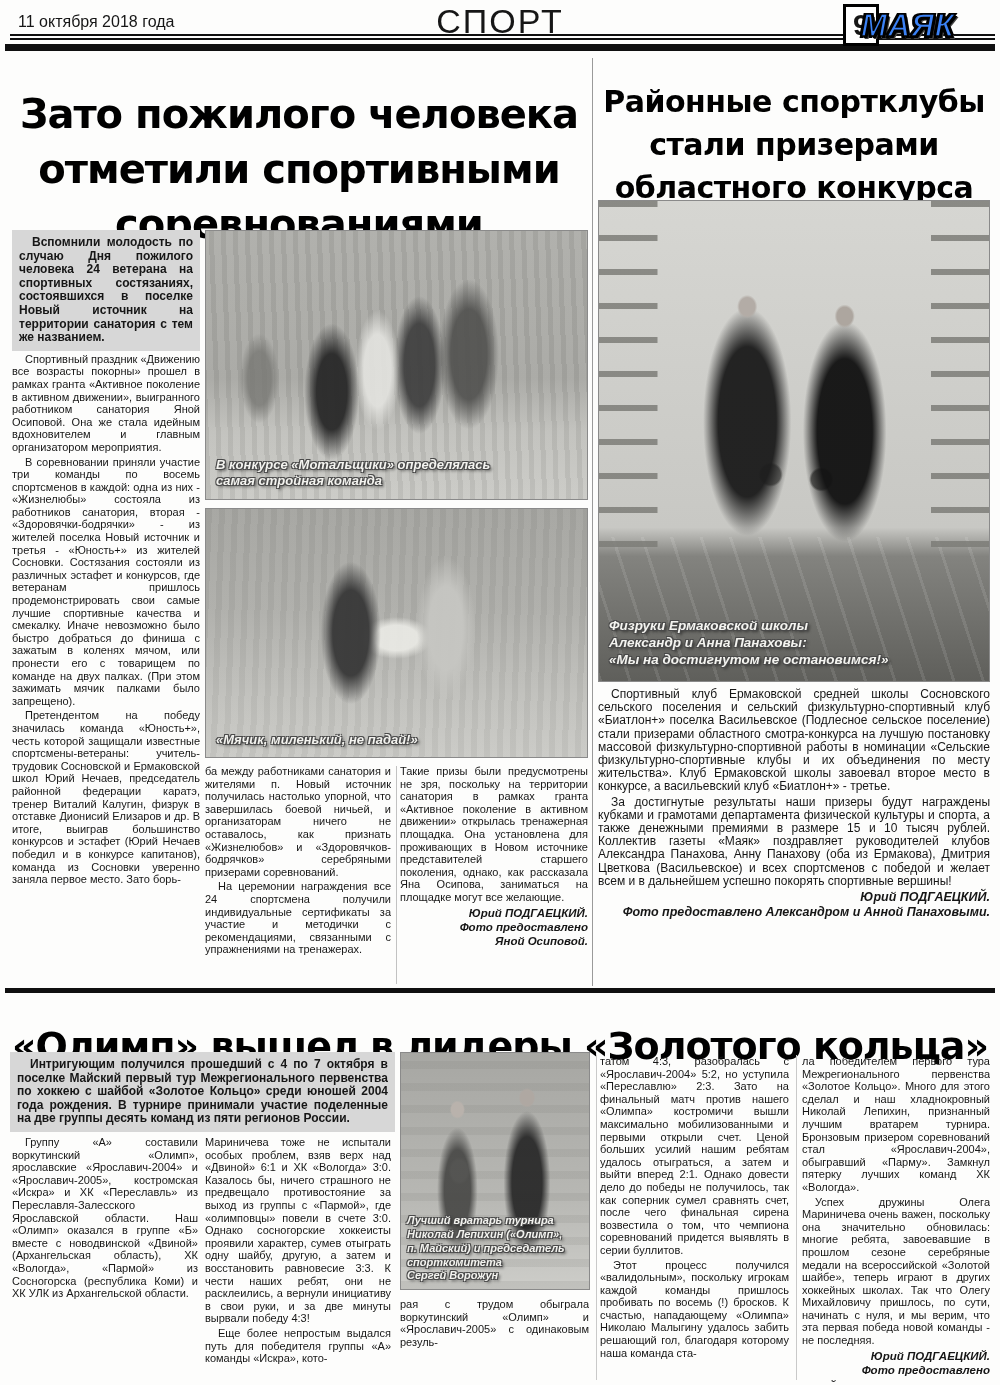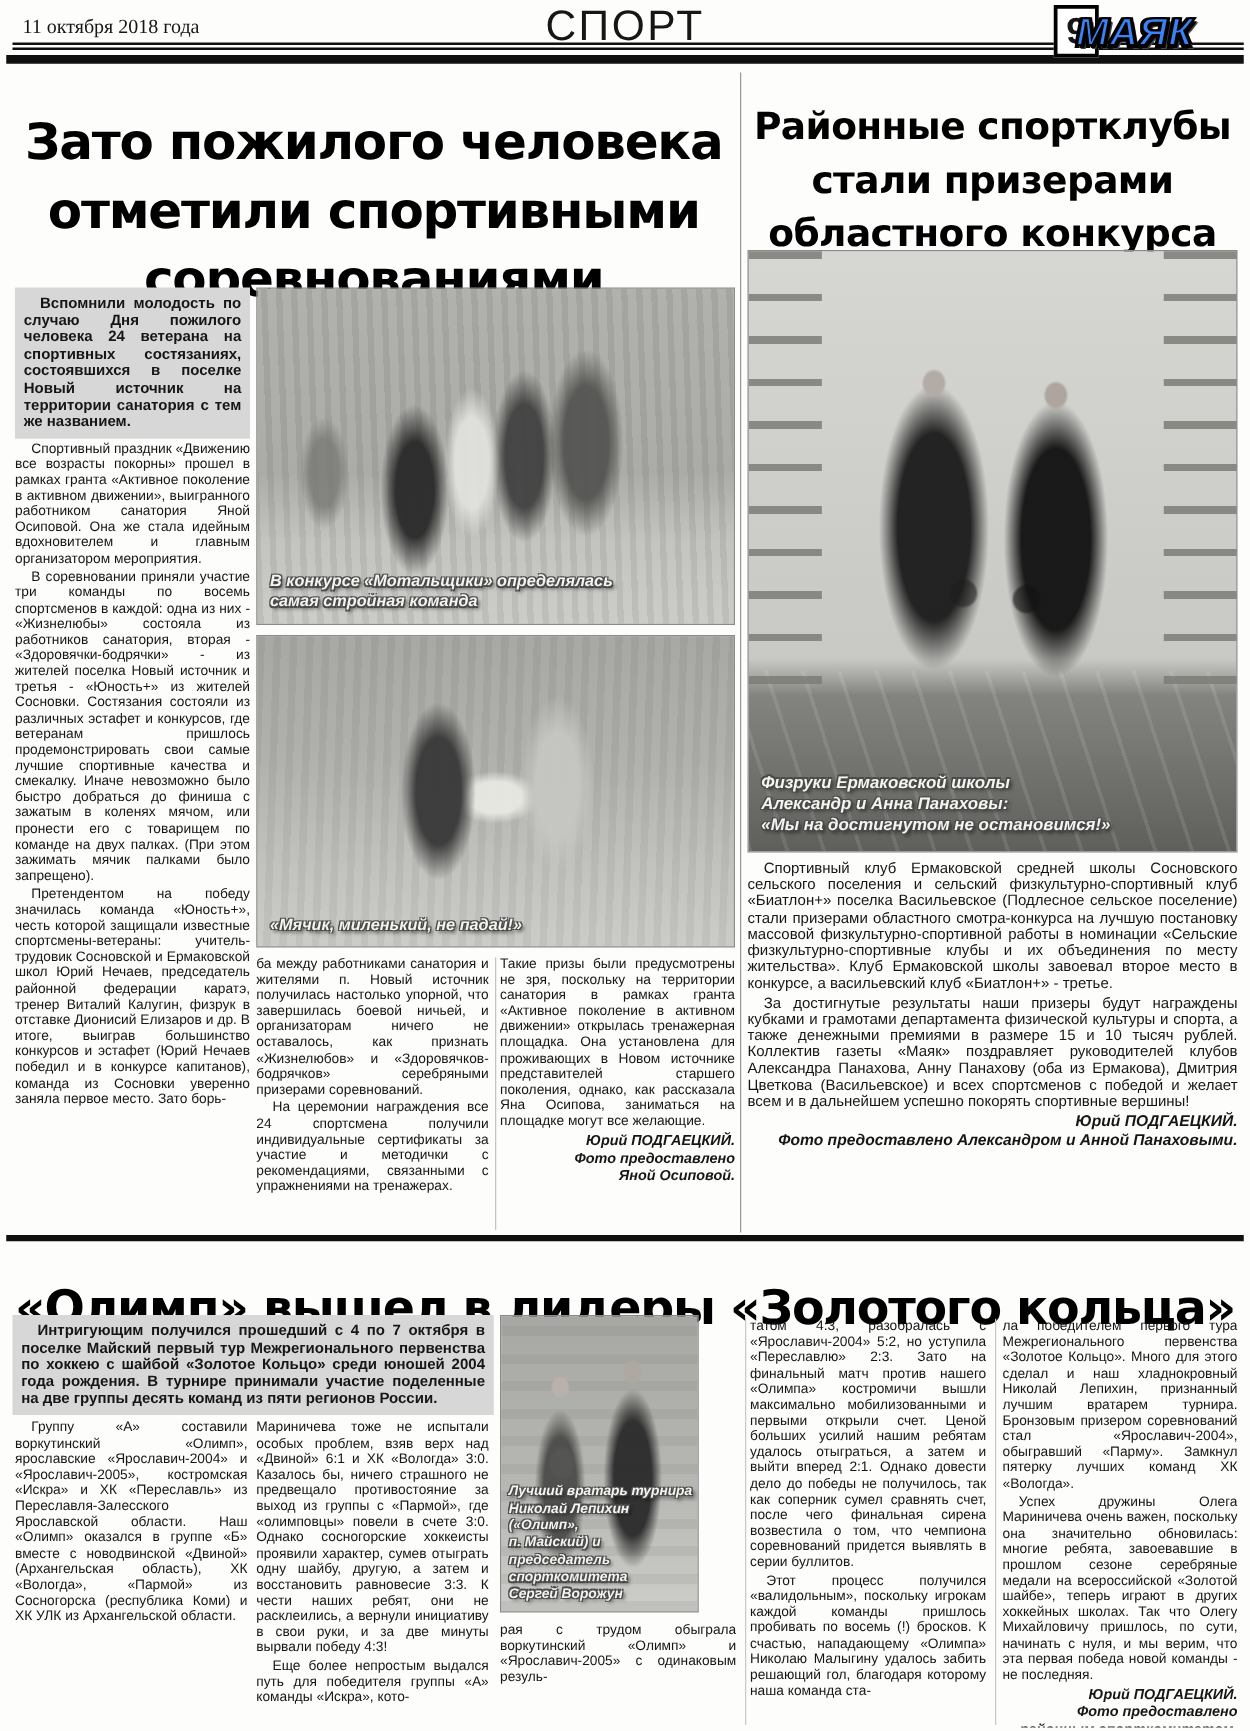--- a/index.html
+++ b/index.html
@@ -1,19 +1,19 @@
 <!DOCTYPE html>
 <html><head>
 <meta charset="utf-8">
 <style>
   html,body{margin:0;padding:0;background:#e8e8e8;}
   .page{position:relative;width:1000px;height:1385px;background:#fdfdfc;margin:0 auto;
         overflow:hidden;font-family:"Liberation Sans",sans-serif;color:#161616;}
   
-  .hdr-date{position:absolute;left:18px;top:13px;font-size:16px;font-family:Liberation Serif, serif;}
+  .hdr-date{position:absolute;left:18px;top:13px;font-size:16px;}
   .hdr-section{position:absolute;left:300px;top:2px;width:400px;text-align:center;
                font-size:34px;letter-spacing:2px;font-weight:400;}
   .rule{position:absolute;background:#101010;}
   .rule-a{left:10px;top:34px;width:985px;height:2px;}
   .rule-b{left:10px;top:38px;width:985px;height:2px;}
   .rule-thick{left:5px;top:44px;width:990px;height:7px;}
   .pagenum-box{position:absolute;left:843px;top:4px;width:36px;height:42px;background:#fff;
                border:3px solid #000;box-sizing:border-box;z-index:3;
                font-size:29px;font-weight:bold;text-align:center;line-height:37px;}
   .masthead{position:absolute;left:861px;top:8px;z-index:3;font-size:31px;font-weight:900;
@@ -60,21 +60,21 @@
       radial-gradient(13px 15px at 63% 24%,#ada69f 0 60%,rgba(173,166,159,0) 78%),
       radial-gradient(58px 150px at 38% 46%,rgba(28,28,28,.96) 0 50%,rgba(28,28,28,0) 76%),
       radial-gradient(55px 145px at 63% 48%,rgba(18,18,18,.96) 0 50%,rgba(18,18,18,0) 76%),
       radial-gradient(17px 17px at 44% 57%,#6d6d6a 0 58%,rgba(109,109,106,0) 72%),
       radial-gradient(17px 17px at 57% 58%,#61615e 0 58%,rgba(97,97,94,0) 72%),
       repeating-linear-gradient(72deg,rgba(255,255,255,.10) 0 3px,rgba(255,255,255,0) 3px 28px),
       linear-gradient(180deg,#d6d6d2 0%,#c8c8c4 68%,#83837f 74%,#5f5f5b 100%);
     background-size:15% 74%,15% 74%,100% 100%,100% 100%,100% 100%,100% 100%,100% 100%,100% 100%,100% 30%,100% 100%;
     background-position:0 0,100% 0,0 0,0 0,0 0,0 0,0 0,0 0,0 100%,0 0;
     background-repeat:no-repeat;}
-  #photo4{left:400px;top:1052px;width:159px;height:238px;background:
+  #photo4{left:400px;top:1052px;width:190px;height:238px;background:
     radial-gradient(26px 80px at 30% 58%,rgba(72,72,70,.92) 0 50%,rgba(72,72,70,0) 78%),
     radial-gradient(30px 92px at 67% 55%,rgba(42,42,42,.95) 0 50%,rgba(42,42,42,0) 78%),
     radial-gradient(10px 12px at 30% 24%,#b9b2ac 0 60%,rgba(185,178,172,0) 76%),
     radial-gradient(11px 13px at 67% 19%,#afa8a2 0 60%,rgba(175,168,162,0) 76%),
     radial-gradient(15px 19px at 31% 50%,#eaeae6 0 55%,rgba(234,234,230,0) 72%),
     repeating-linear-gradient(0deg,rgba(120,120,115,.14) 0 8px,rgba(120,120,115,0) 8px 22px),
     linear-gradient(180deg,#a7a7a3,#b7b7b3 60%,#cdcdc9 100%);}
   
   #cap1{bottom:10px;font-size:13px;}
   #cap2{bottom:9px;font-size:13px;}

